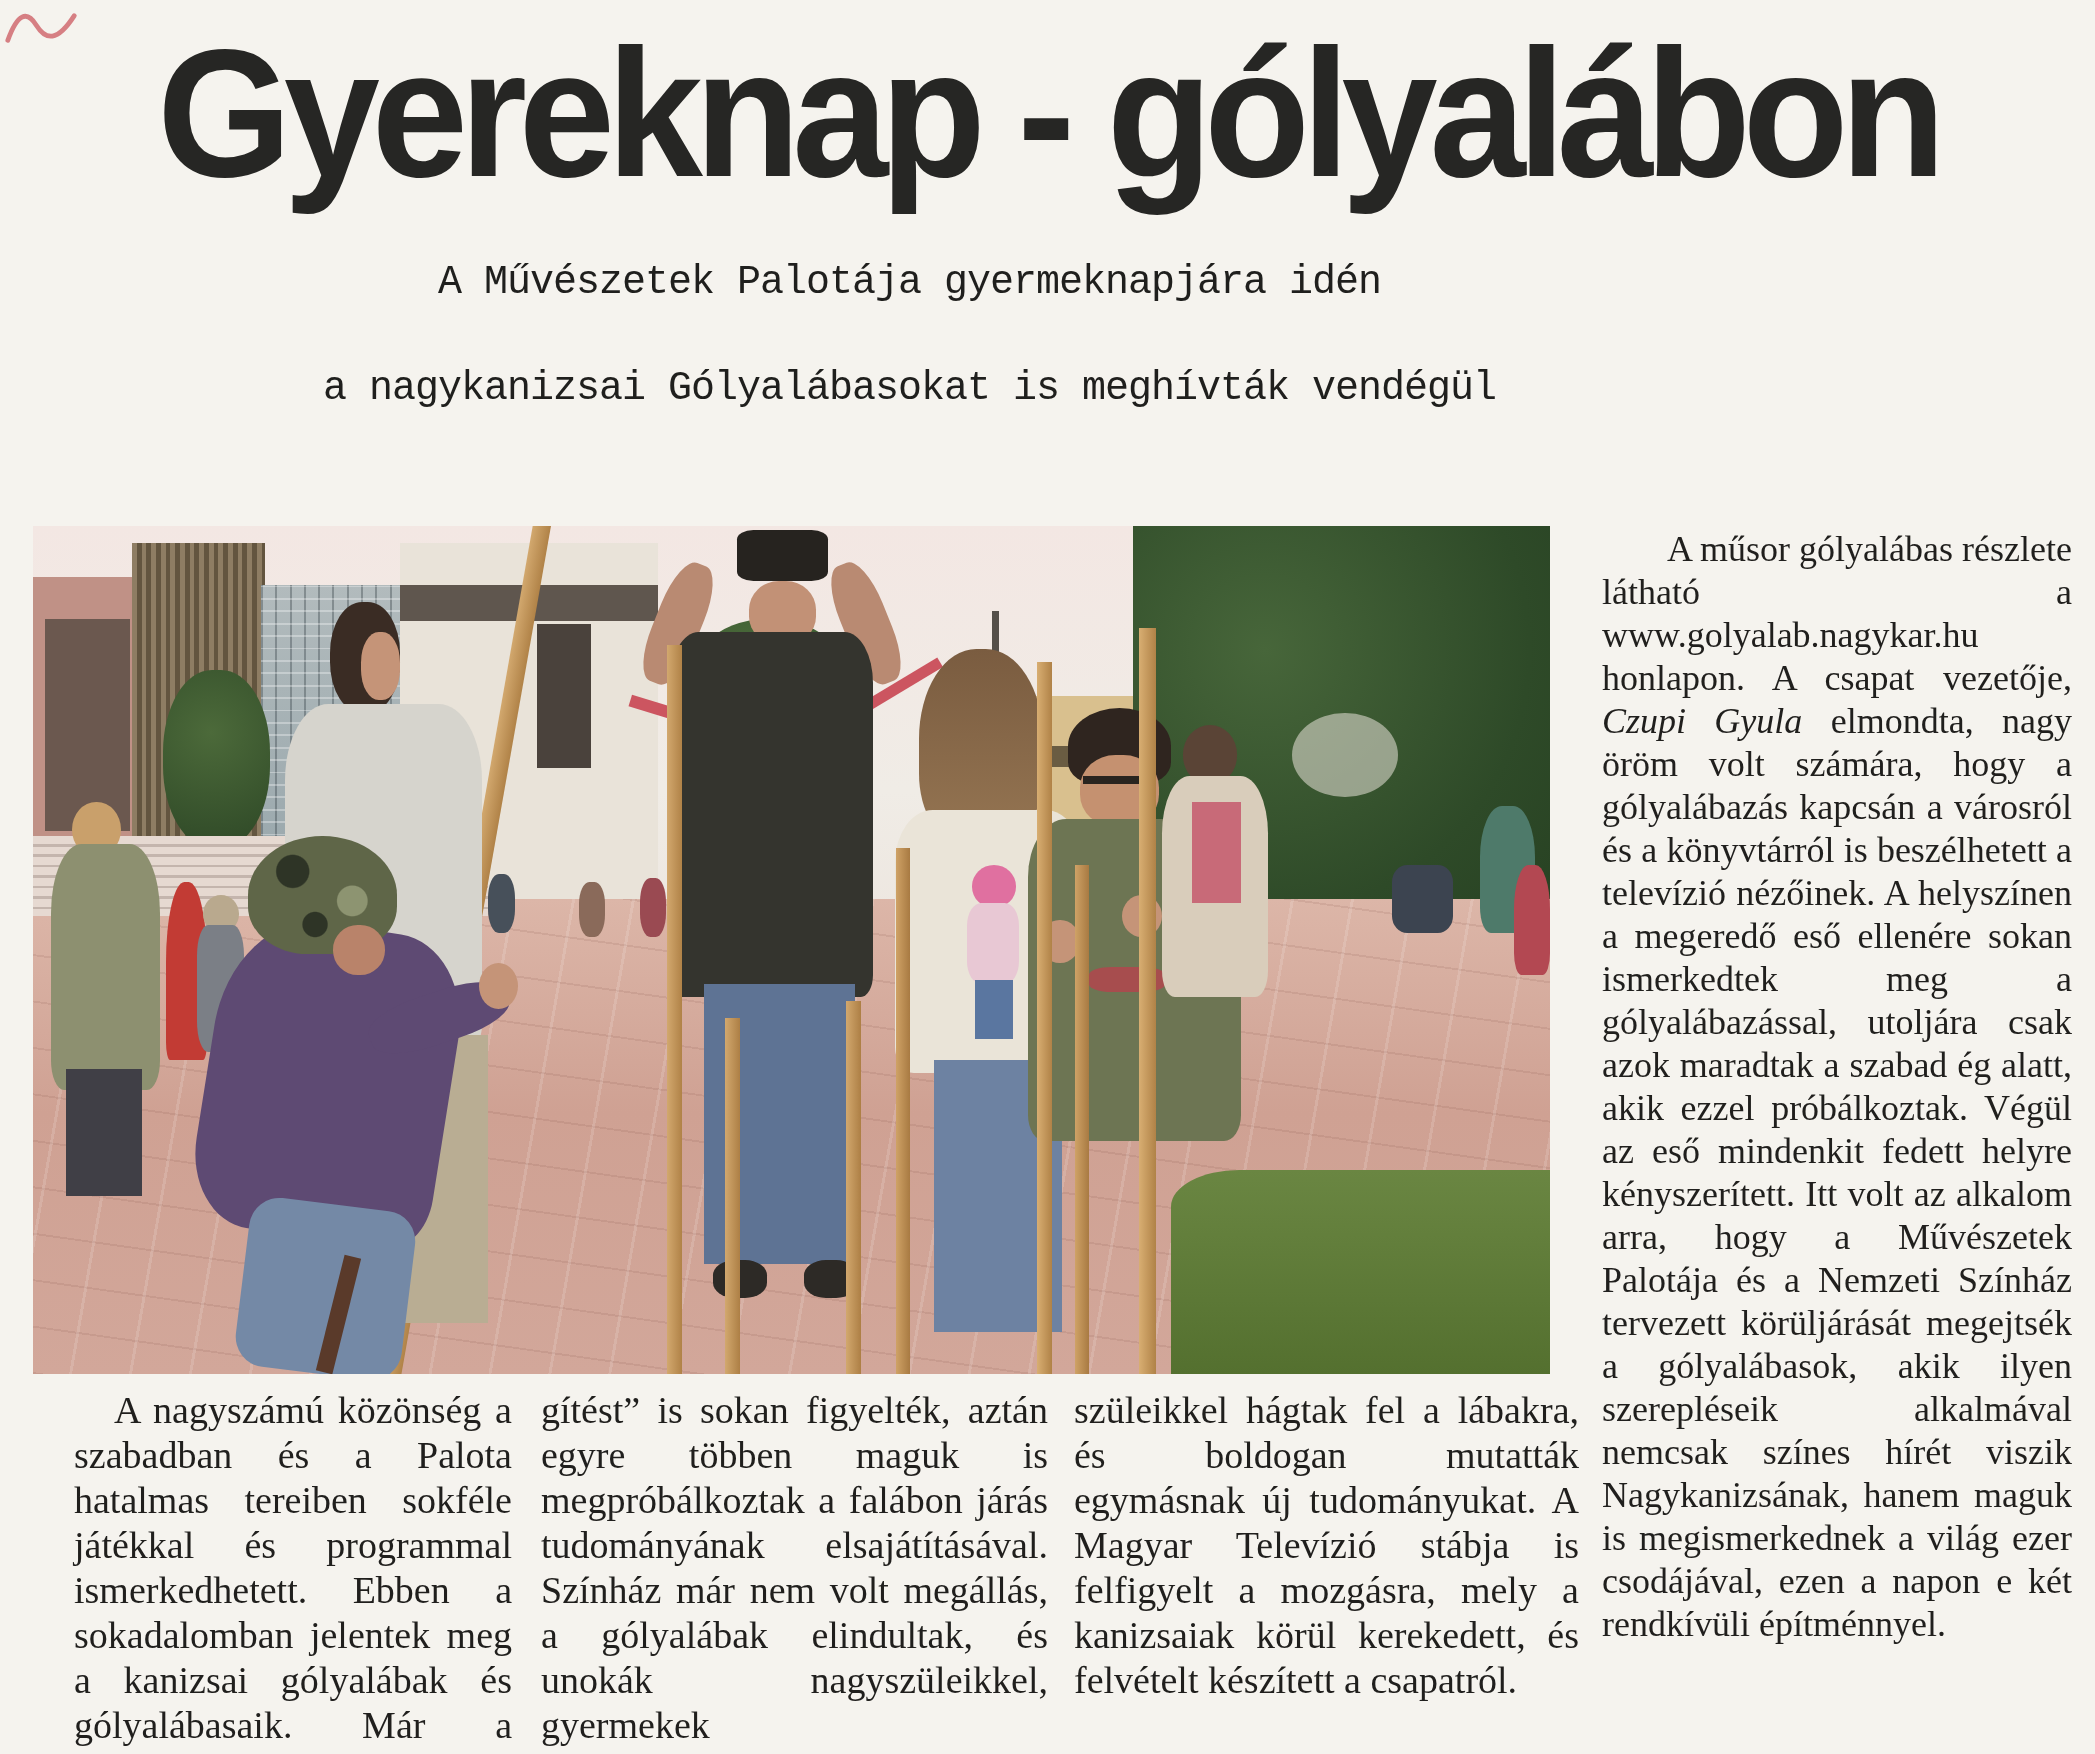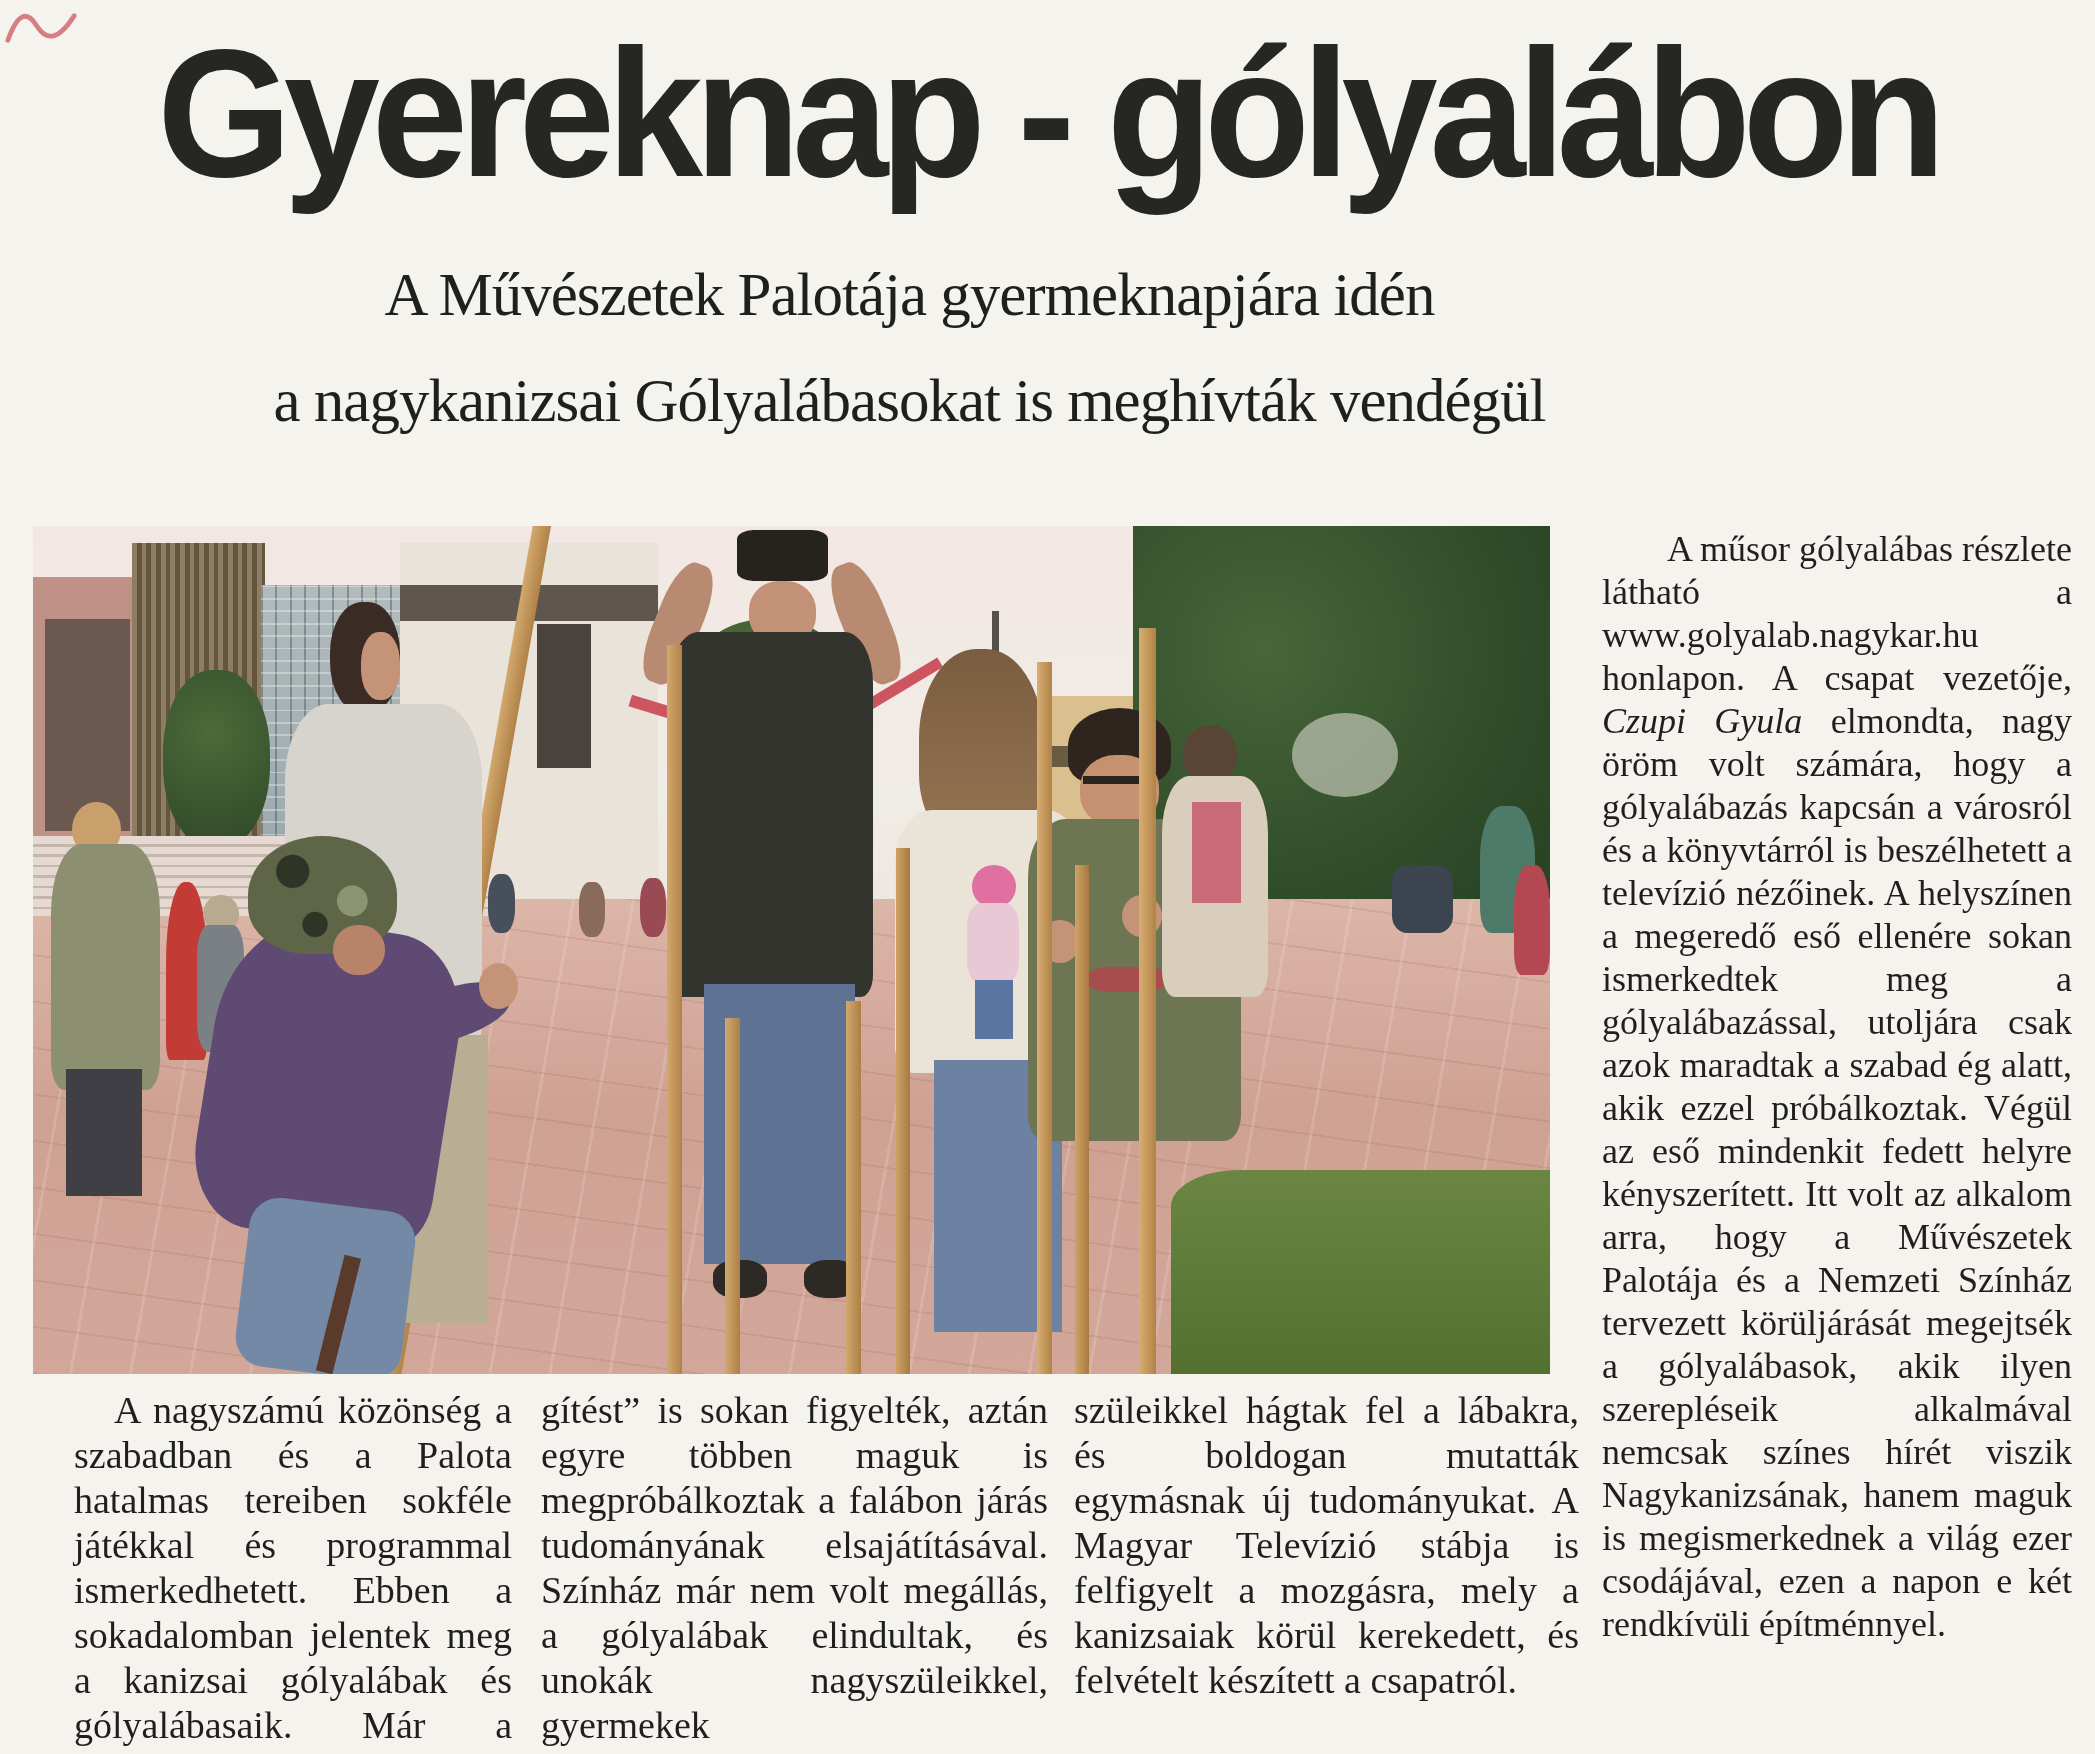--- a/index.html
+++ b/index.html
@@ -12,22 +12,22 @@
   .title{
     position:absolute;top:7.6px;left:0;width:2095px;margin:0;
     text-align:center;white-space:nowrap;
     font-family:"Liberation Sans", sans-serif;
     font-weight:bold;font-size:182px;letter-spacing:-8.6px;
     transform:scaleX(0.95);transform-origin:center top;
     color:#262624;
   }
   .sub{
     position:absolute;left:0;width:1819px;text-align:center;
-    font-family:Liberation Serif, serif;
-    font-size:61px;letter-spacing:-1px;color:#1f1f1d;white-space:nowrap;
+    font-family:Liberation Mono, monospace;
+    font-size:40px;letter-spacing:-1px;color:#1f1f1d;white-space:nowrap;
   }
   .sub1{top:260px;}
   .sub2{top:366px;}
   .photo{
     position:absolute;left:33px;top:526px;width:1517px;height:848px;
     overflow:hidden;background:#efe9e4;
   }
   .ly{position:absolute;}
   .col{
     position:absolute;text-align:justify;

